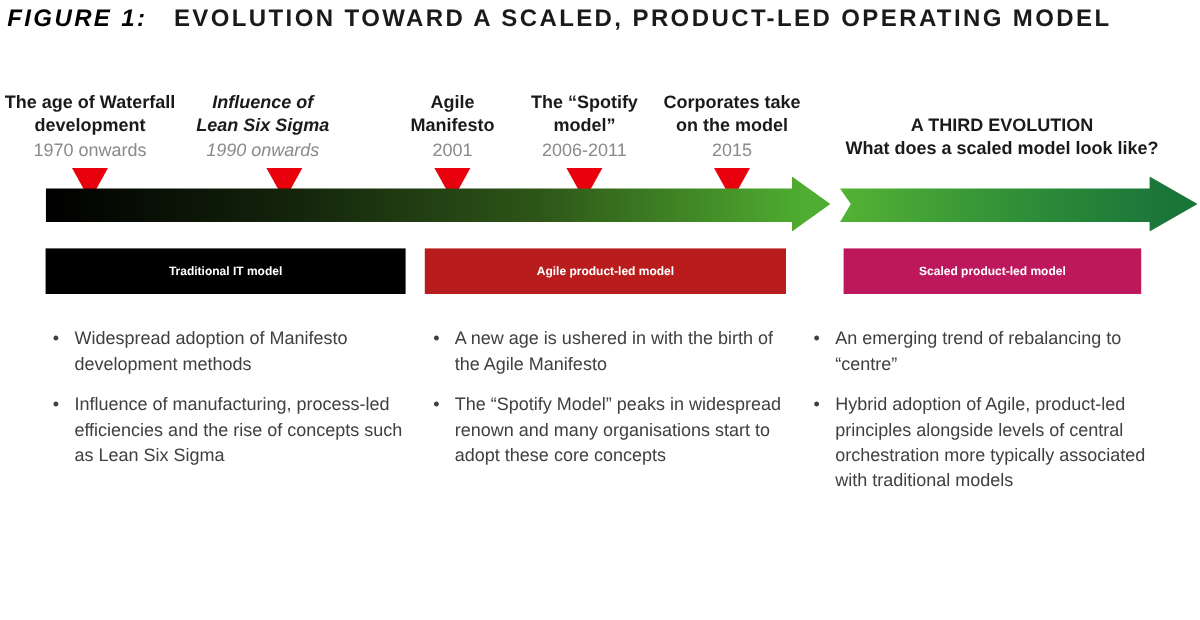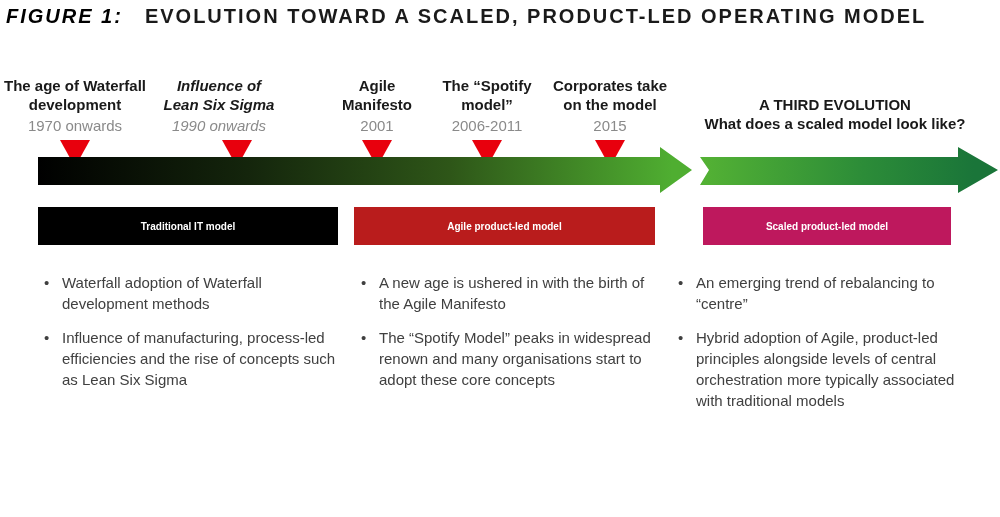--- a/index.html
+++ b/index.html
@@ -192,21 +192,21 @@
   <div class="marker mk5"></div>
 
   <div class="seg1"></div>
   <div class="seg2"></div>
 
   <div class="col-header h1">Traditional IT model</div>
   <div class="col-header h2">Agile product-led model</div>
   <div class="col-header h3">Scaled product-led model</div>
 
   <ul class="bullets c1">
-    <li><span>Waterfall adoption of Waterfall development methods</span></li>
+    <li><span>Widespread adoption of Manifesto development methods</span></li>
     <li><span>Influence of manufacturing, process-led efficiencies and the rise of concepts such as Lean Six Sigma</span></li>
   </ul>
 
   <ul class="bullets c2">
     <li><span>A new age is ushered in with the birth of the Agile Manifesto</span></li>
     <li><span>The “Spotify Model” peaks in widespread renown and many organisations start to adopt these core concepts</span></li>
   </ul>
 
   <ul class="bullets c3">
     <li><span>An emerging trend of rebalancing to “centre”</span></li>

